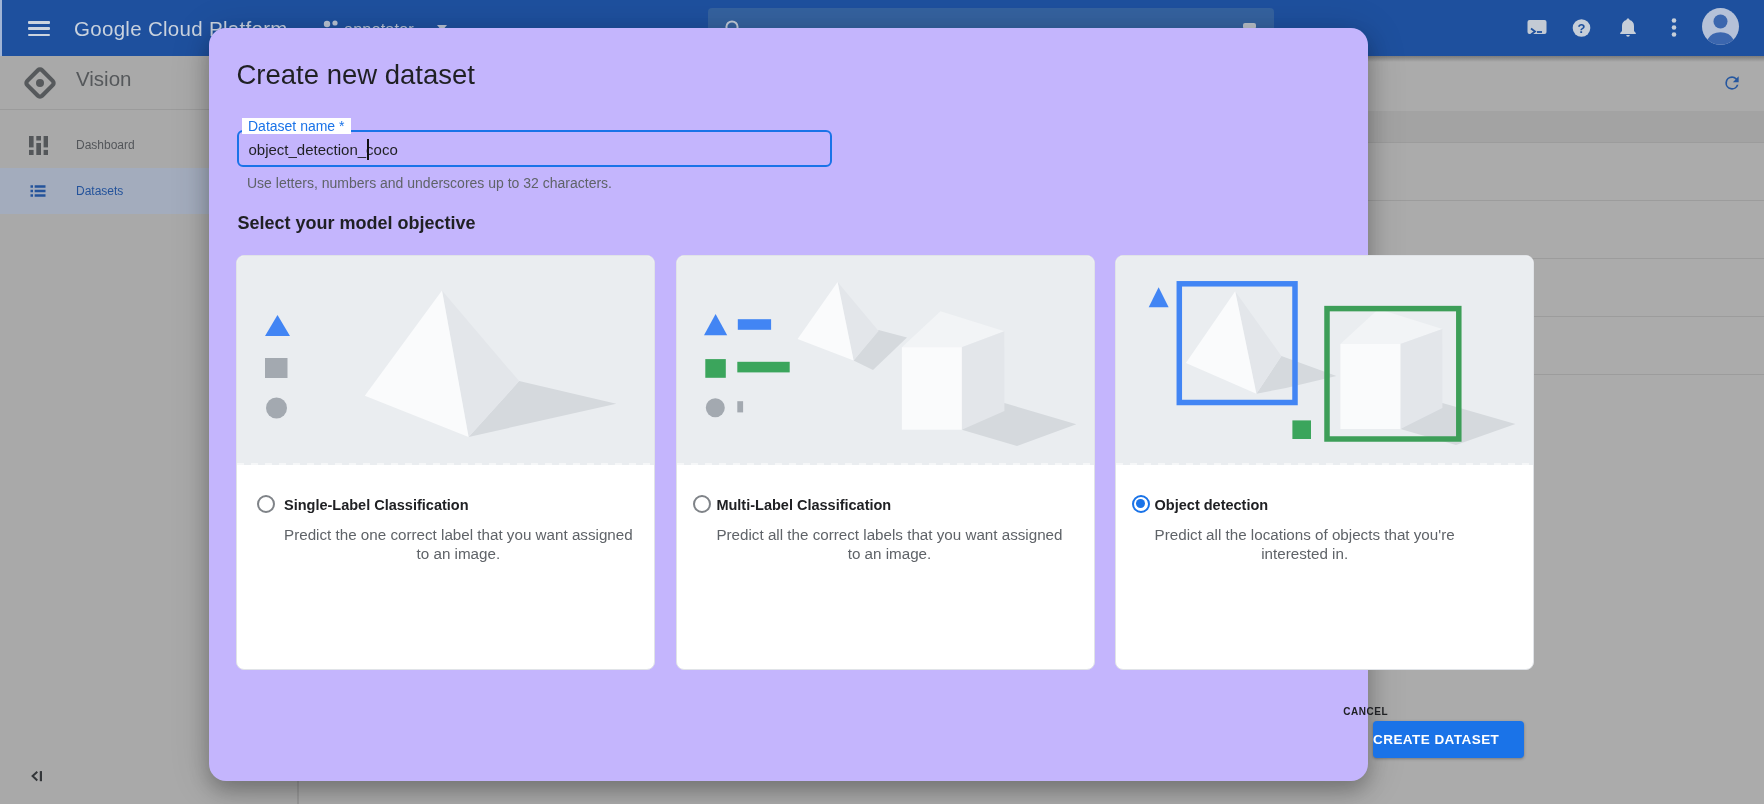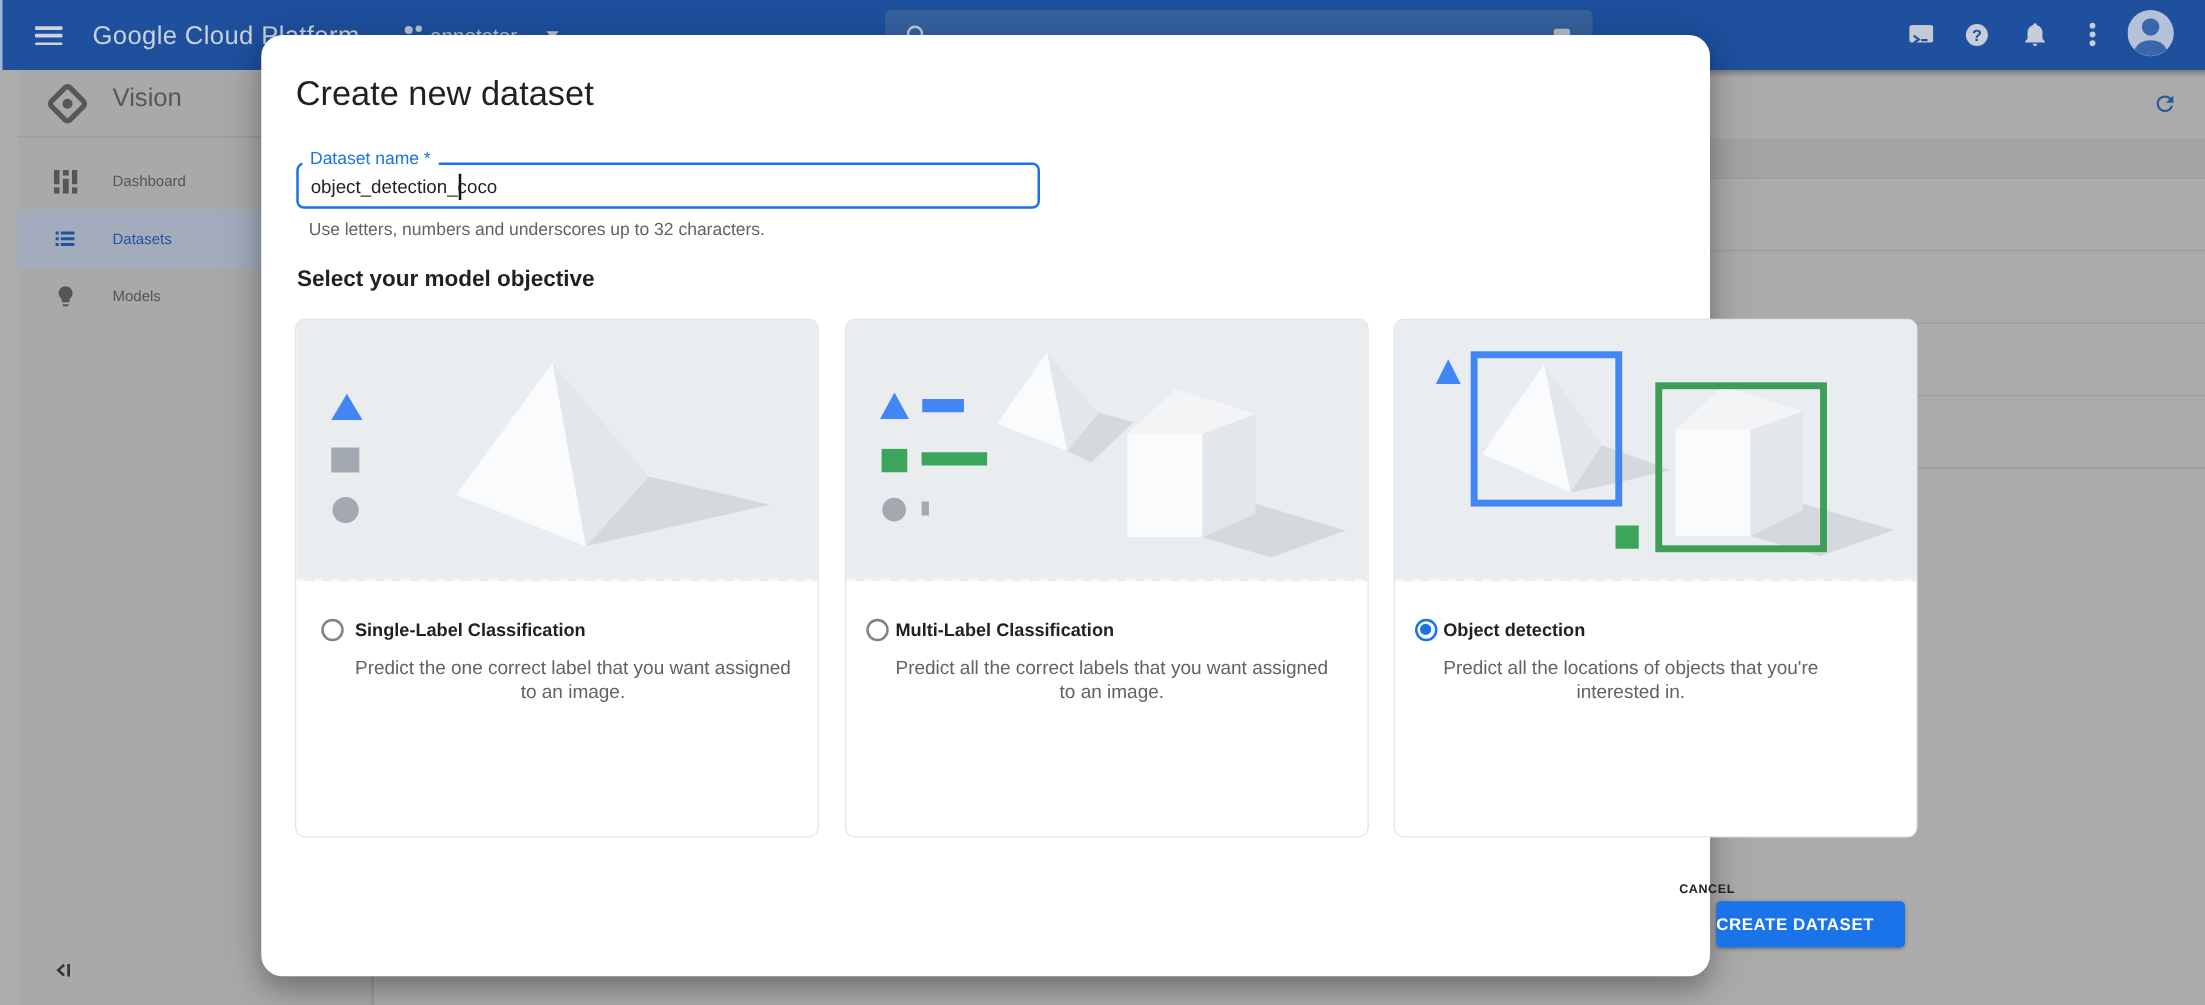--- a/index.html
+++ b/index.html
@@ -13,38 +13,38 @@
   #appbar .hbar { position:absolute; left:28px; width:22px; height:2.6px; background:#ccd4df; border-radius:1px; }
   #logo { position:absolute; left:74px; top:0; height:56px; line-height:57px; font-size:20.5px;
     color:#c9d2de; letter-spacing:0.3px; }
   #proj { position:absolute; left:320px; top:0; height:56px; color:#b9c3d3; }
   #projtxt { position:absolute; left:24px; top:0; height:56px; line-height:58px; font-size:16.5px; }
   #search { position:absolute; left:708px; top:8px; width:566px; height:40px; background:#35629f; border-radius:4px; }
   #sblob { position:absolute; left:1243px; top:23px; width:13px; height:6px; background:#b9bfc7; border-radius:2px; }
   .topico { position:absolute; top:0; }
 
   
-  #sidenav { position:absolute; left:14px; top:56px; width:298px; height:748px; background:#a9a9a9; }
+  #sidenav { position:absolute; left:0; top:56px; width:298px; height:748px; background:#a9a9a9; }
   #vision-row { position:absolute; left:0; top:0; width:298px; height:54px; border-bottom:1px solid #9b9b9b; }
   #vision-txt { position:absolute; left:76px; top:11px; height:24px; line-height:24px; font-size:20.5px; color:#55585b; }
   .navrow { position:absolute; left:0; width:298px; height:46px; }
   .navrow .t { position:absolute; left:76px; top:0; height:46px; line-height:46px; font-size:12px; color:#53565a; }
   #row-datasets { background:#a3acbd; }
   #row-datasets .t { color:#24539b; }
 
   
   #content { position:absolute; left:298px; top:56px; width:1466px; height:748px; background:#ababab; }
   #content .shadowline { position:absolute; left:0; top:0; width:1466px; height:6px;
      background:linear-gradient(rgba(0,0,0,0.28), rgba(0,0,0,0)); }
   #colhead { position:absolute; left:0; top:55px; width:1466px; height:31px; background:#a3a3a3; }
   .gridline { position:absolute; left:0; width:1466px; height:1px; background:#9c9c9c; }
   #vline { position:absolute; left:297px; top:781px; width:2px; height:23px; background:#9a9a9a; }
 
   
-  #modal { position:absolute; left:209px; top:28px; width:1159px; height:753px; background:#ffffff;
+  #modal { position:absolute; left:209px; top:28px; width:1159px; height:753px; background:#c4b5fd;
     border-radius:17px; box-shadow:0 10px 20px rgba(0,0,0,0.24), 0 4px 40px rgba(0,0,0,0.16); }
   #mtitle { position:absolute; left:27.5px; top:31.9px; height:30px; line-height:30px; font-size:27.5px; color:#1f2023; }
   #flabel { position:absolute; left:33px; top:89.8px; height:16px; line-height:16px; font-size:14px;
     color:#1a73e8; background:#fff; padding:0 6px; z-index:2; }
   #field { position:absolute; left:28px; top:101.5px; width:595px; height:37.5px;
     border:2px solid #1a73e8; border-radius:6px; }
   #fieldtxt { position:absolute; left:9.5px; top:0; height:33.5px; line-height:35px; font-size:15px; color:#1f2023; }
   #caret { position:absolute; left:128px; top:7px; width:1.7px; height:21px; background:#111; }
   #fhelp { position:absolute; left:38px; top:147.2px; height:16px; line-height:16px; font-size:14px; color:#5f6368; }
   #msub { position:absolute; left:28.5px; top:186px; height:18px; line-height:18px; font-size:18px;
@@ -152,26 +152,20 @@
           <rect x="14.6" y="13.9" width="4.4" height="5.1"></rect>
       </g>
     </svg>
     <div class="t">Dashboard</div>
   </div>
   <div class="navrow" id="row-datasets" style="top:112px">
     <svg class="abs" style="left:28px;top:13px" width="20" height="20" viewBox="0 0 24 24">
       <path fill="#24539b" d="M3 5h3v3H3zM8 5h13v3H8zM3 10.5h3v3H3zM8 10.5h13v3H8zM3 16h3v3H3zM8 16h13v3H8z"></path>
     </svg>
     <div class="t">Datasets</div>
-  </div>
-  <div class="navrow" style="top:158px">
-    <svg class="abs" style="left:29px;top:13px" width="19" height="20" viewBox="0 0 24 24">
-      <path fill="#54575a" d="M9 21c0 .55.45 1 1 1h4c.55 0 1-.45 1-1v-1H9v1zm3-19C8.14 2 5 5.14 5 9c0 2.38 1.19 4.47 3 5.74V17c0 .55.45 1 1 1h6c.55 0 1-.45 1-1v-2.26c1.81-1.27 3-3.36 3-5.74 0-3.86-3.14-7-7-7z"></path>
-    </svg>
-    <div class="t">Models</div>
   </div>
 
   <svg class="abs" style="left:30px;top:714px" width="14" height="14" viewBox="0 0 14 14">
     <path d="M7.3 1.8 L2.6 6.1 L7.3 10.4" fill="none" stroke="#333639" stroke-width="2"></path>
     <line x1="10.9" y1="1.1" x2="10.9" y2="11.2" stroke="#333639" stroke-width="2.2"></line>
   </svg>
 </div>
 
 <div id="content">
   <div class="shadowline"></div>

